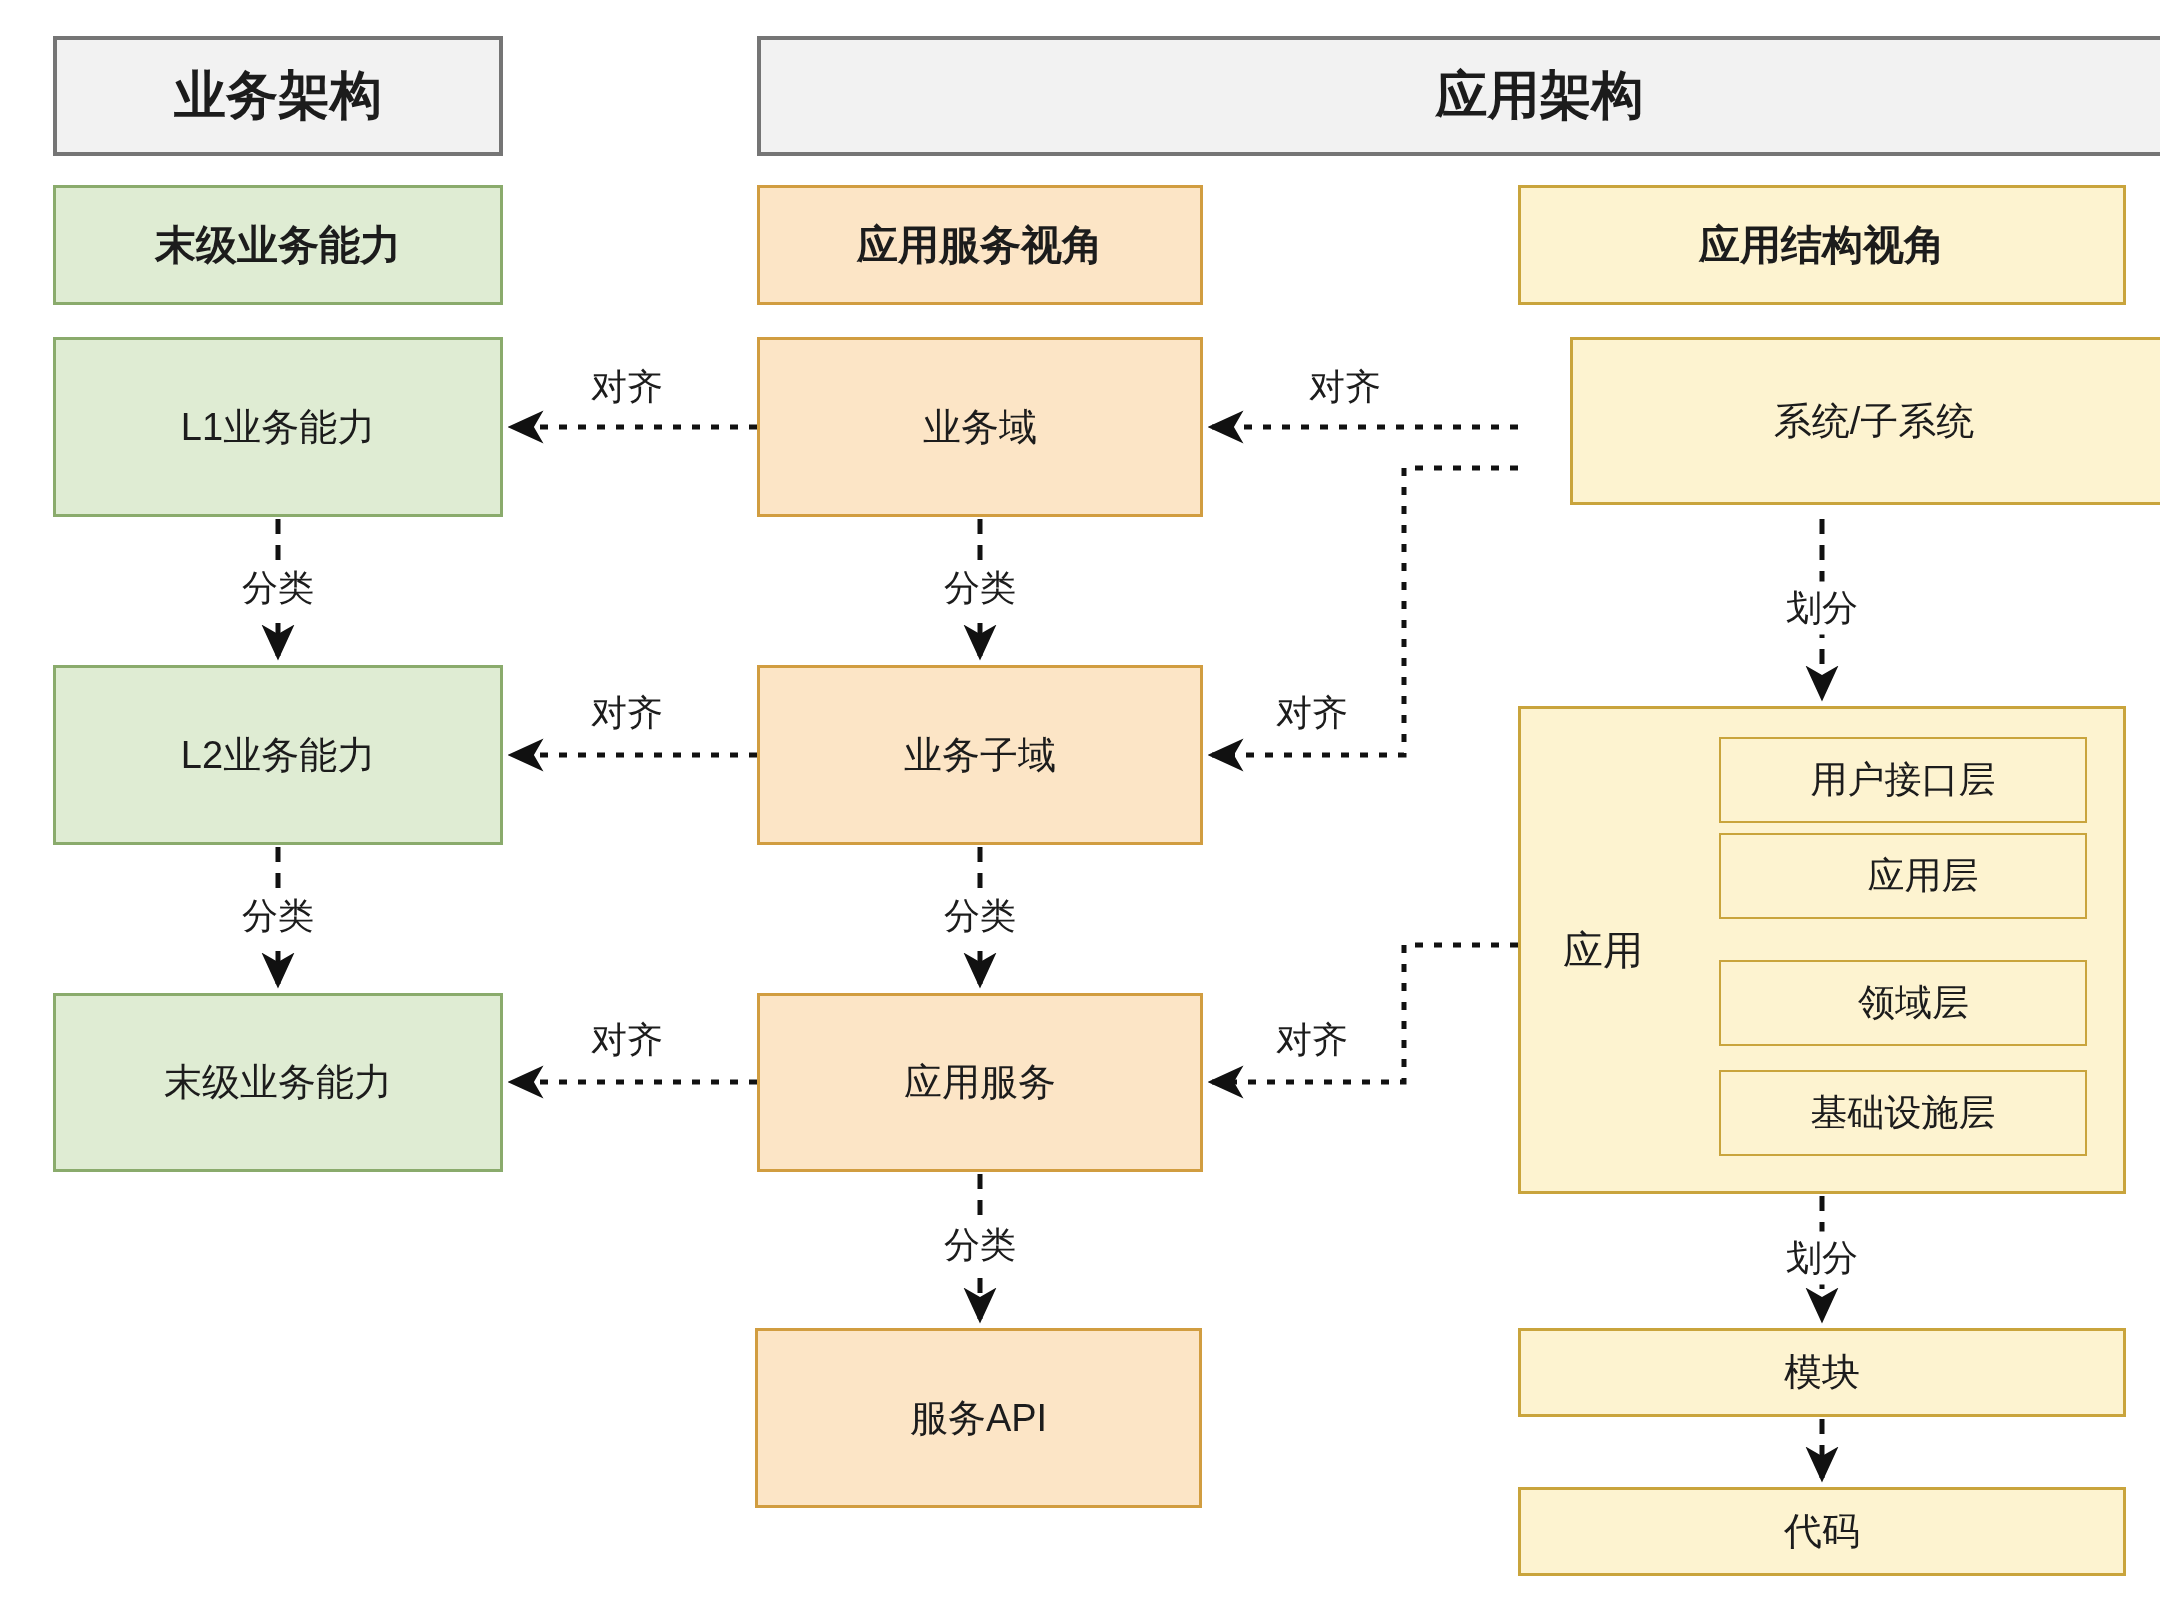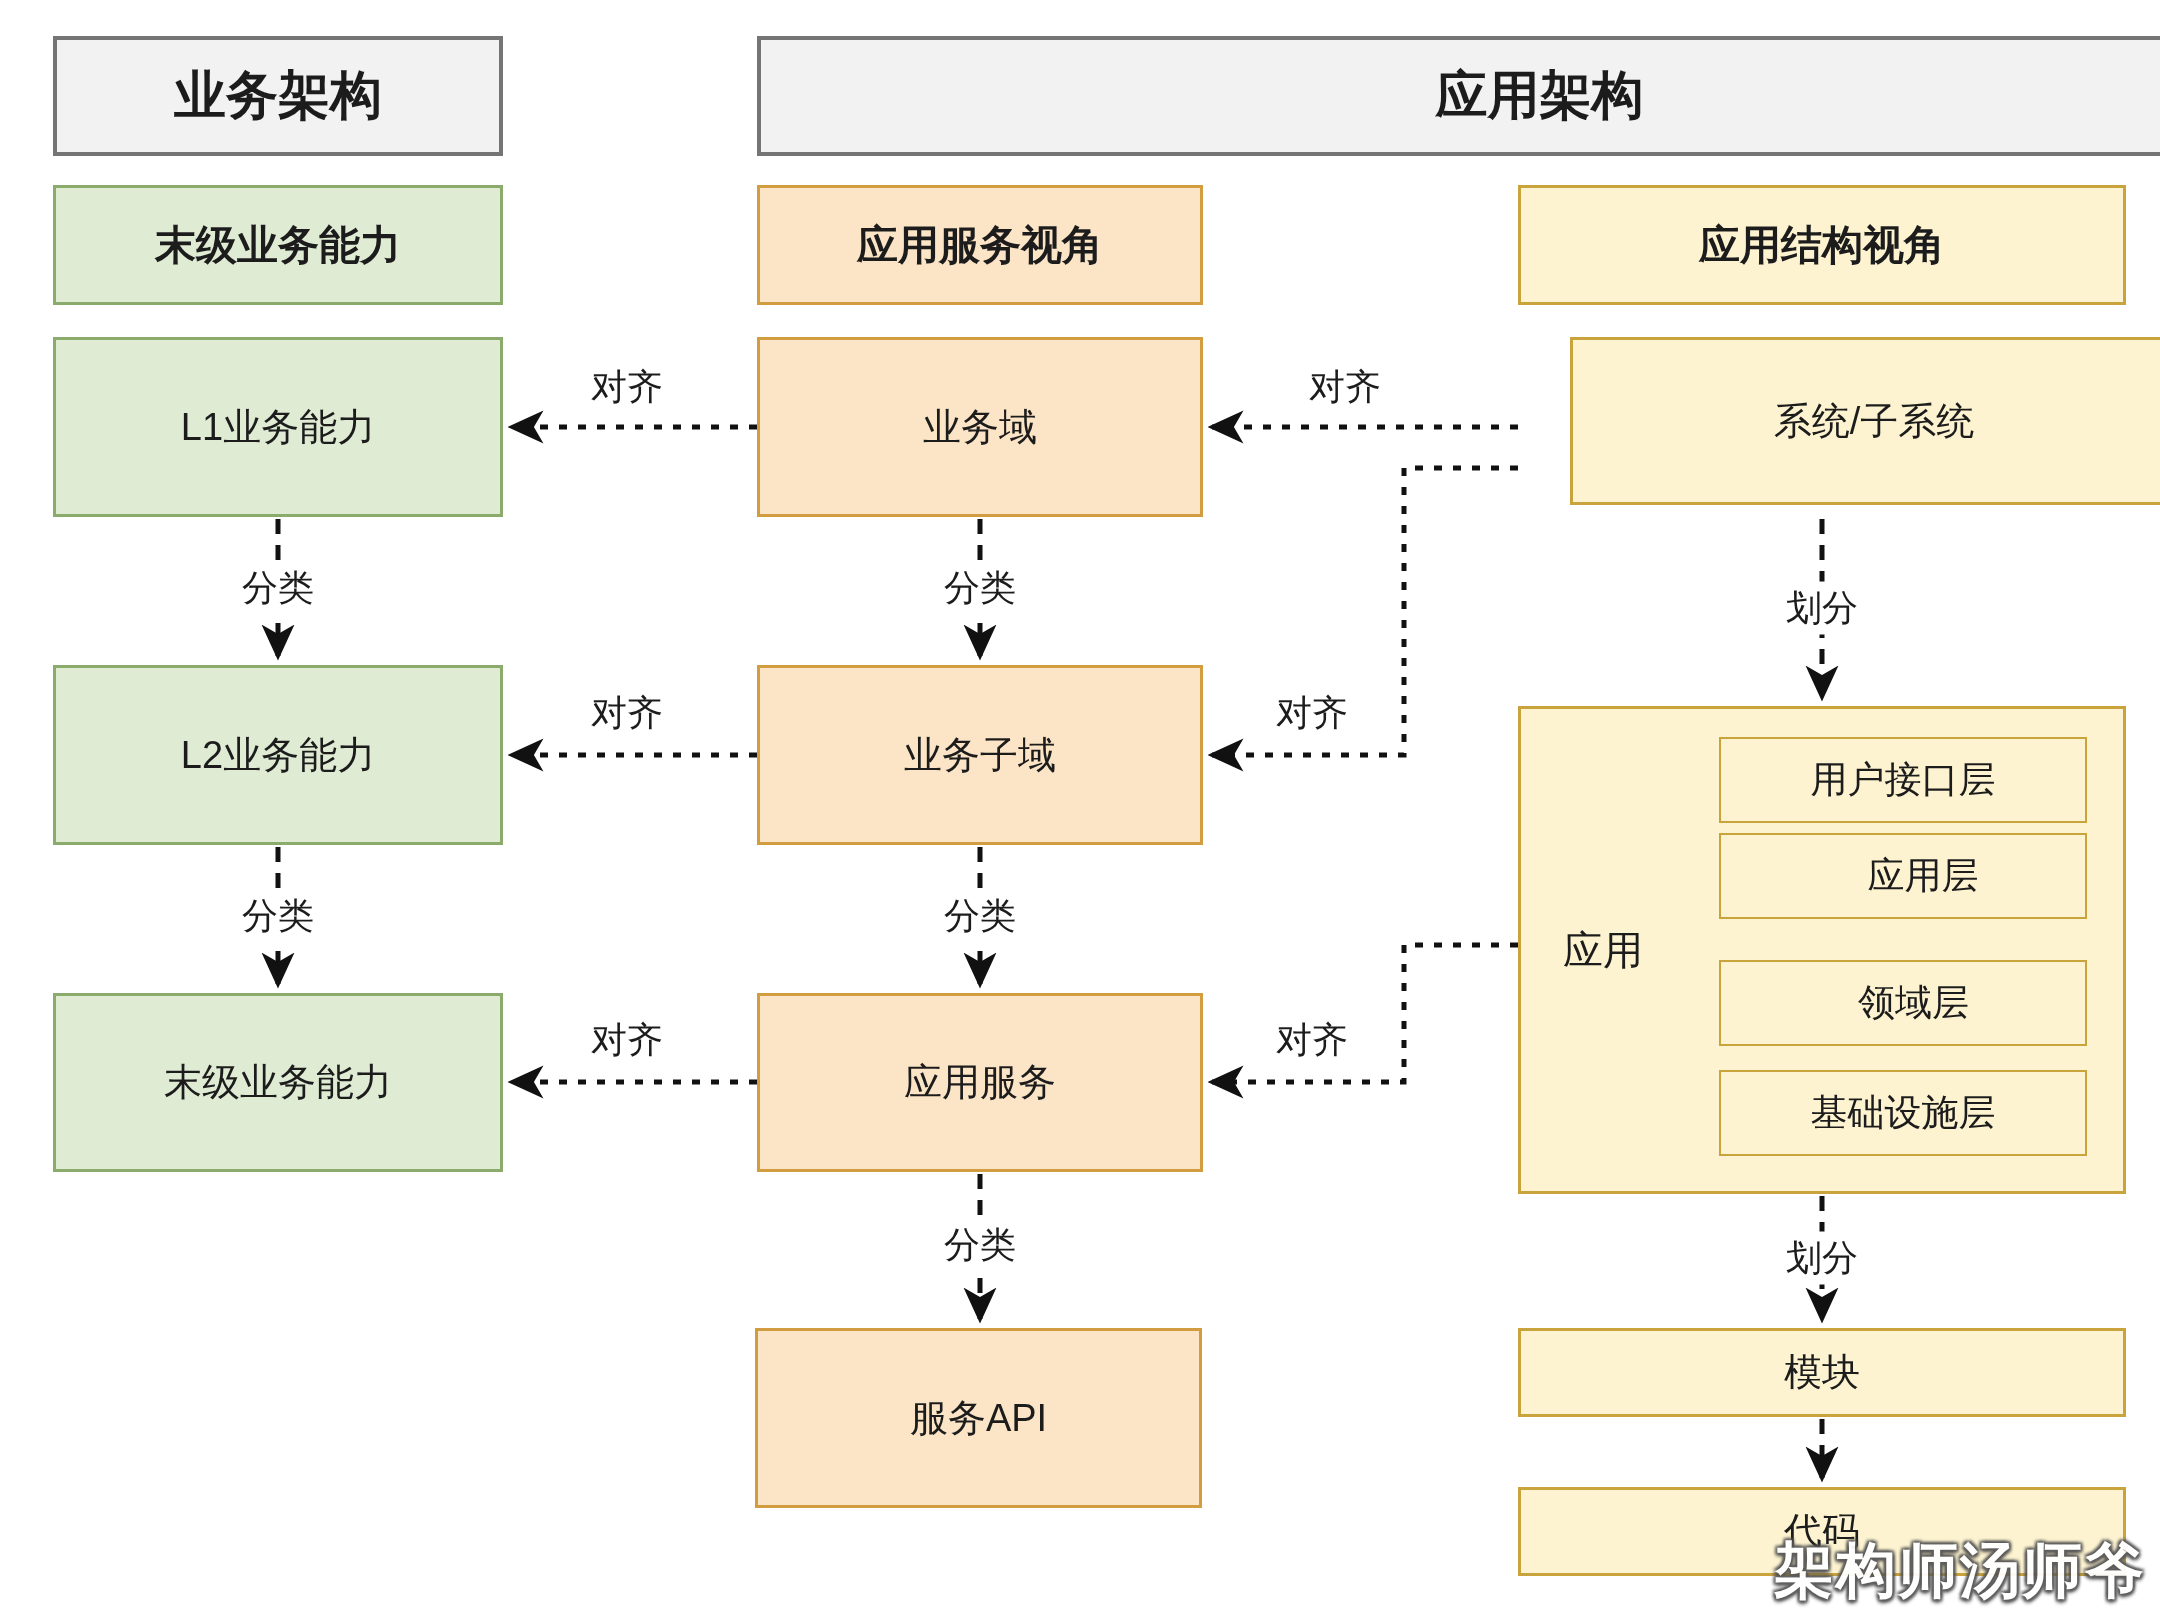--- a/index.html
+++ b/index.html
@@ -103,15 +103,14 @@
 
   <div class="edge-label" style="left:278px;top:588px;">分类</div>
   <div class="edge-label" style="left:278px;top:916px;">分类</div>
   <div class="edge-label" style="left:980px;top:588px;">分类</div>
   <div class="edge-label" style="left:980px;top:916px;">分类</div>
   <div class="edge-label" style="left:980px;top:1245px;">分类</div>
 
   <div class="edge-label" style="left:1822px;top:608px;">划分</div>
   <div class="edge-label" style="left:1822px;top:1258px;">划分</div>
 
-  <div class="watermark">架构师汤师爷</div>
 
 </div>
 
 </body></html>

